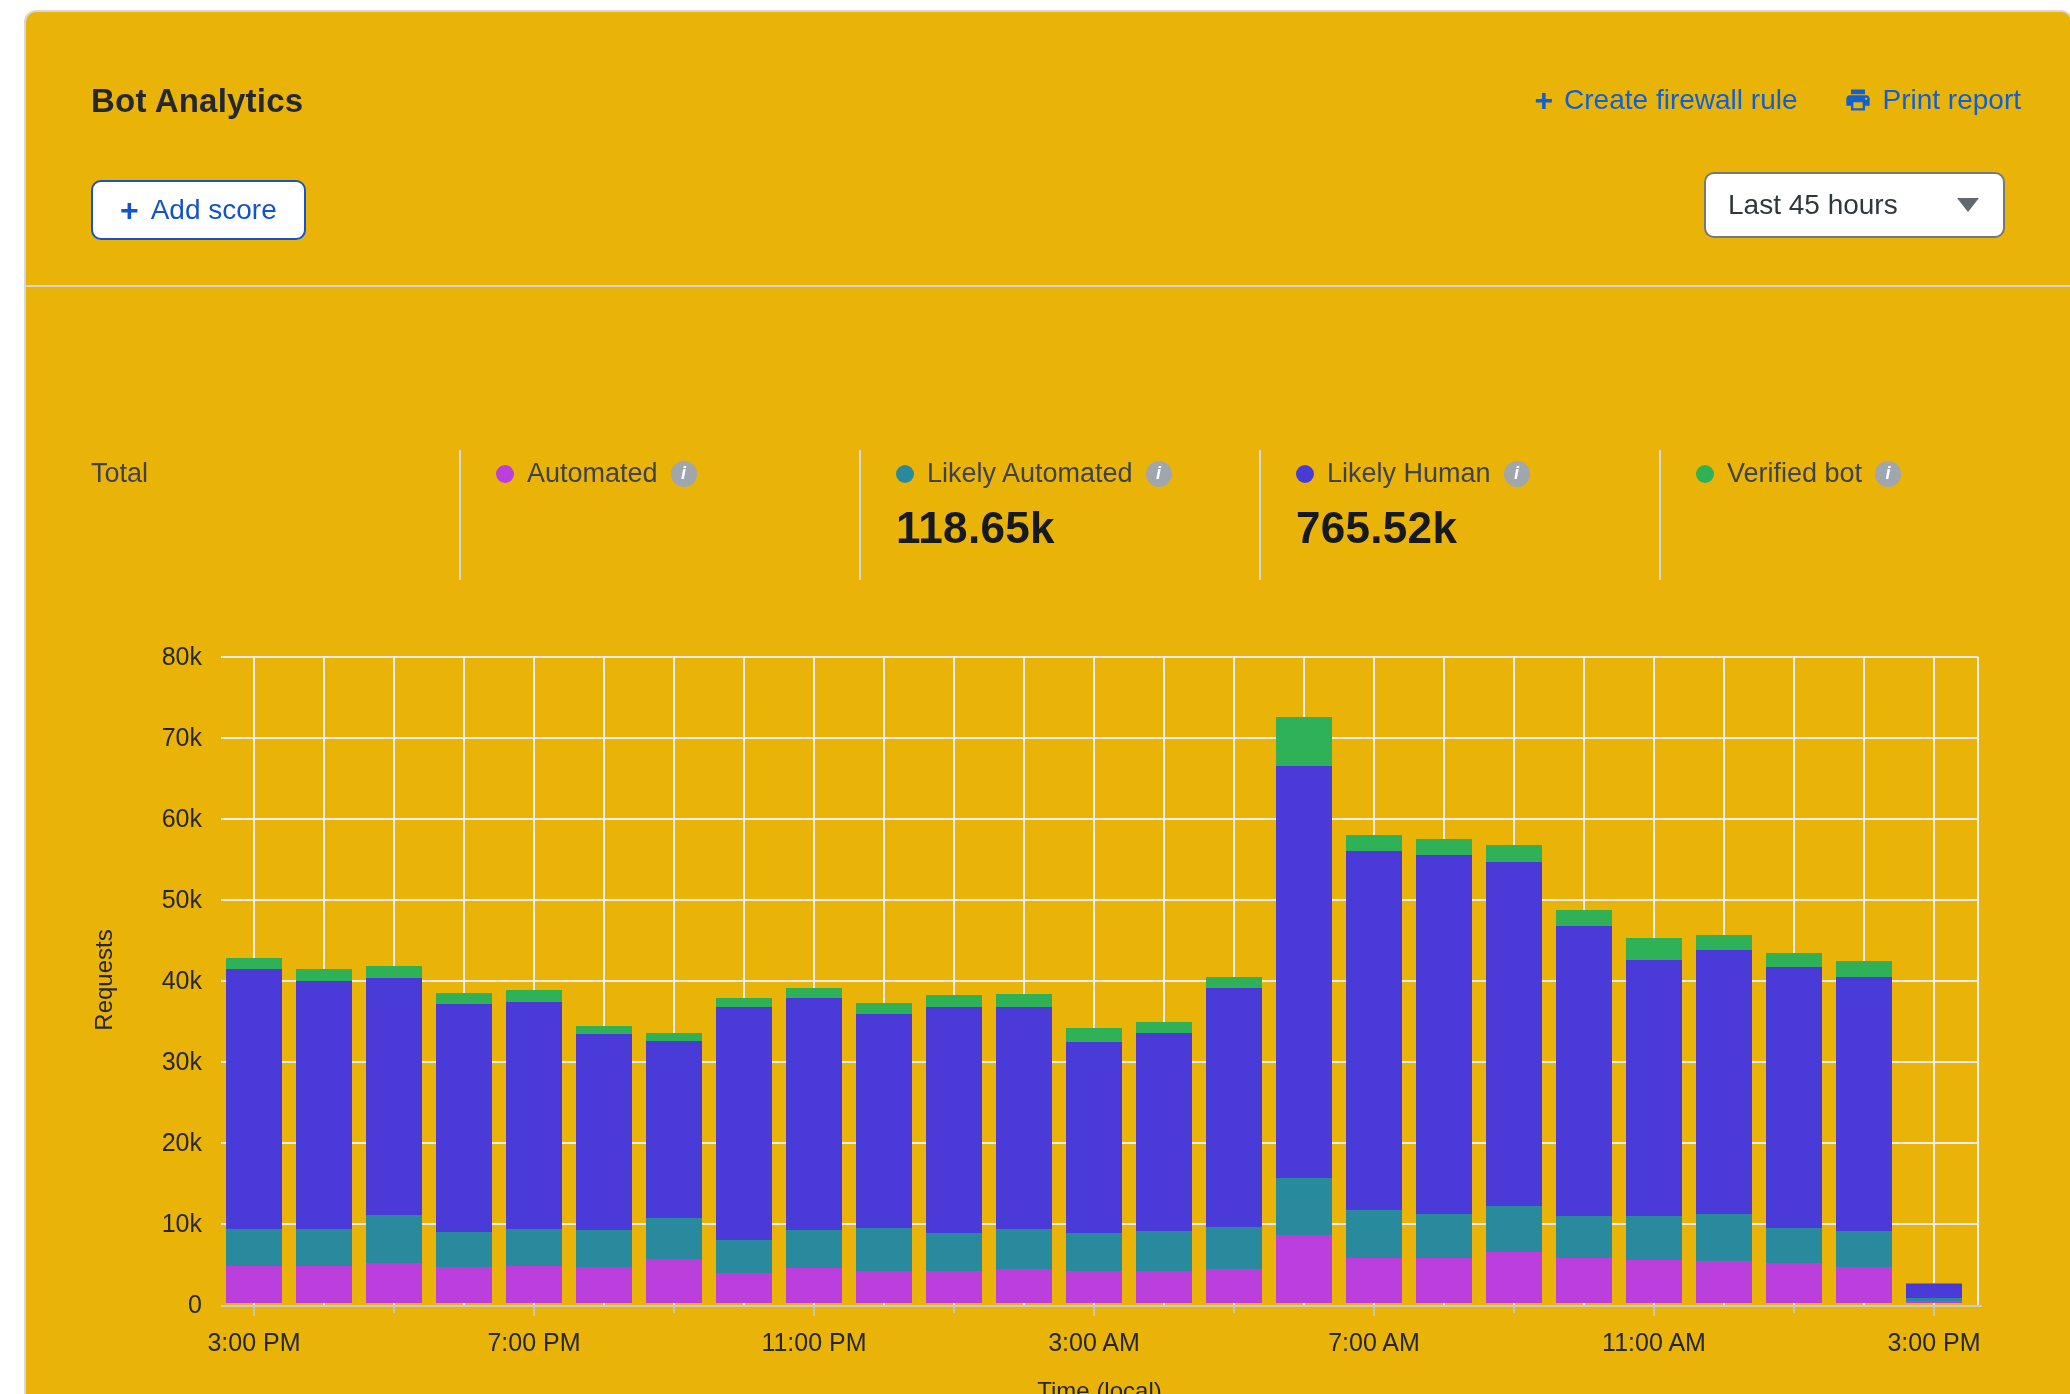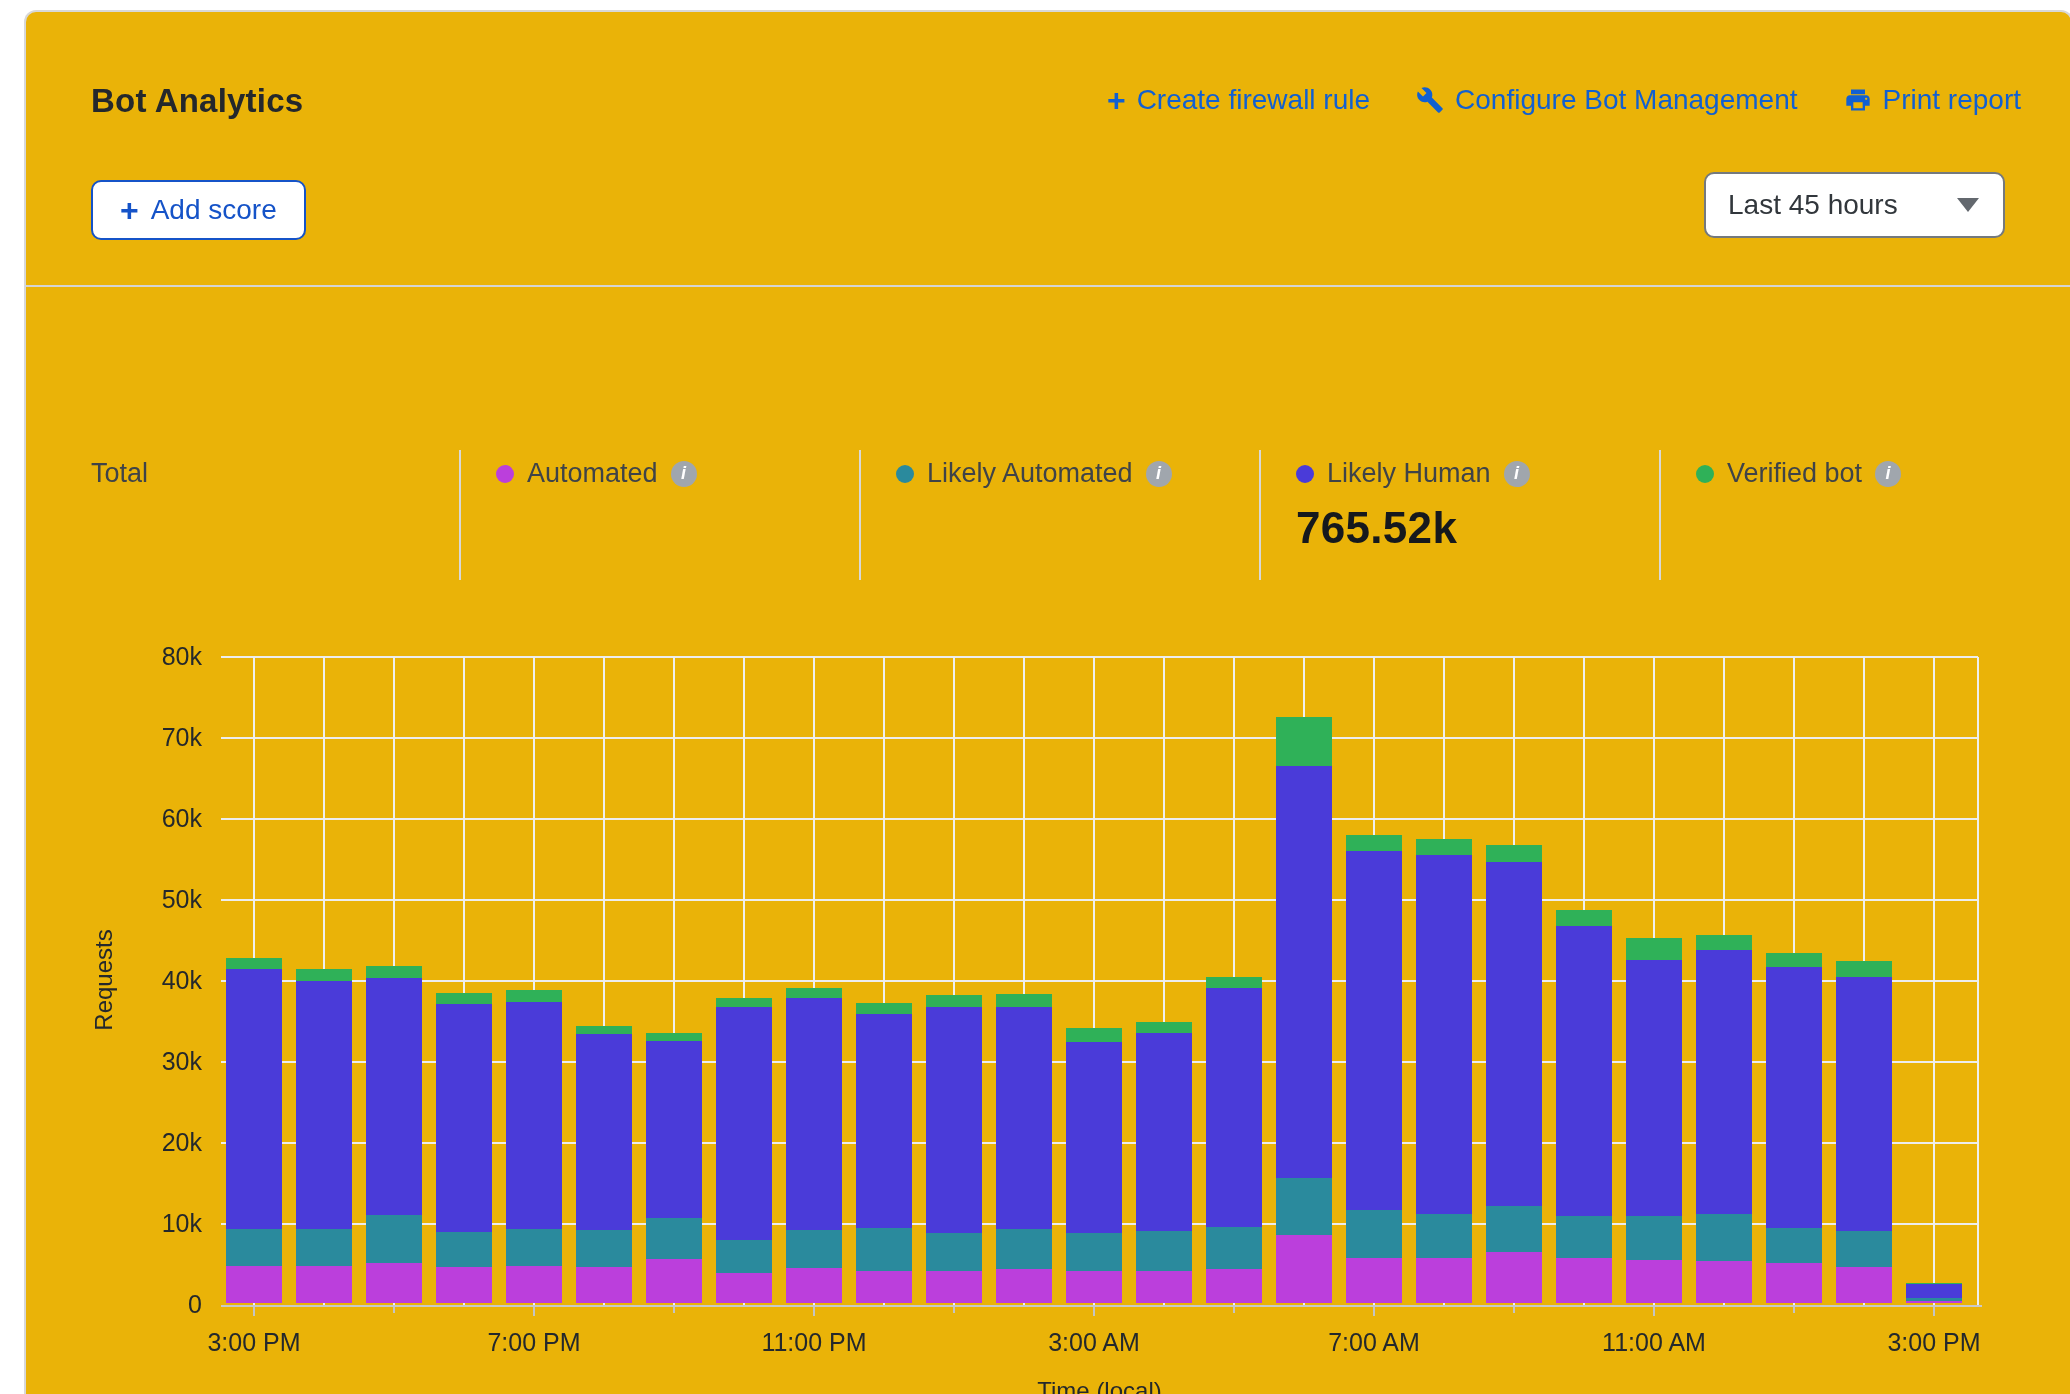--- a/index.html
+++ b/index.html
@@ -63,28 +63,20 @@
   <div class="page-title">Bot Analytics</div>
 
   <div class="actions">
     <div class="action-link">
       <span class="glyph plus-glyph">+</span>
       <span>Create firewall rule</span>
     </div>
     <div class="action-link">
       <span class="glyph">
         <svg width="28" height="28" viewBox="0 0 24 24" fill="#1160d2">
-            <path d="M22.7 19l-9.1-9.1c.9-2.3.4-5-1.5-6.9-2-2-5-2.4-7.4-1.3L9 6 6 9 1.6 4.7C.4 7.1.9 10.1 2.9 12.1c1.9 1.9 4.6 2.4 6.9 1.5l9.1 9.1c.4.4 1 .4 1.4 0l2.3-2.3c.5-.4.5-1.1.1-1.4z"></path>
-          </svg>
-      </span>
-      <span>Configure Bot Management</span>
-    </div>
-    <div class="action-link">
-      <span class="glyph">
-        <svg width="28" height="28" viewBox="0 0 24 24" fill="#1160d2">
             <path d="M19 8H5c-1.66 0-3 1.34-3 3v6h4v4h12v-4h4v-6c0-1.66-1.34-3-3-3zm-3 11H8v-5h8v5zm3-7c-.55 0-1-.45-1-1s.45-1 1-1 1 .45 1 1-.45 1-1 1zm-1-9H6v4h12V3z"></path>
           </svg>
       </span>
       <span>Print report</span>
     </div>
   </div>
 
   <button class="add-filter">
     <span class="plus-glyph">+</span>
     <span>Add score</span>
@@ -110,20 +102,21 @@
         <span>Automated</span>
         <span class="info-icon">i</span>
       </div>
     </div>
     <div class="stat bordered">
       <div class="stat-label-row">
         <span class="dot" style="background-color: rgb(42, 138, 157);"></span>
         <span>Likely Automated</span>
         <span class="info-icon">i</span>
       </div>
+      <div class="stat-value">118.65k</div>
     </div>
     <div class="stat bordered">
       <div class="stat-label-row">
         <span class="dot" style="background-color: rgb(74, 59, 217);"></span>
         <span>Likely Human</span>
         <span class="info-icon">i</span>
       </div>
       <div class="stat-value">765.52k</div>
     </div>
     <div class="stat bordered">

